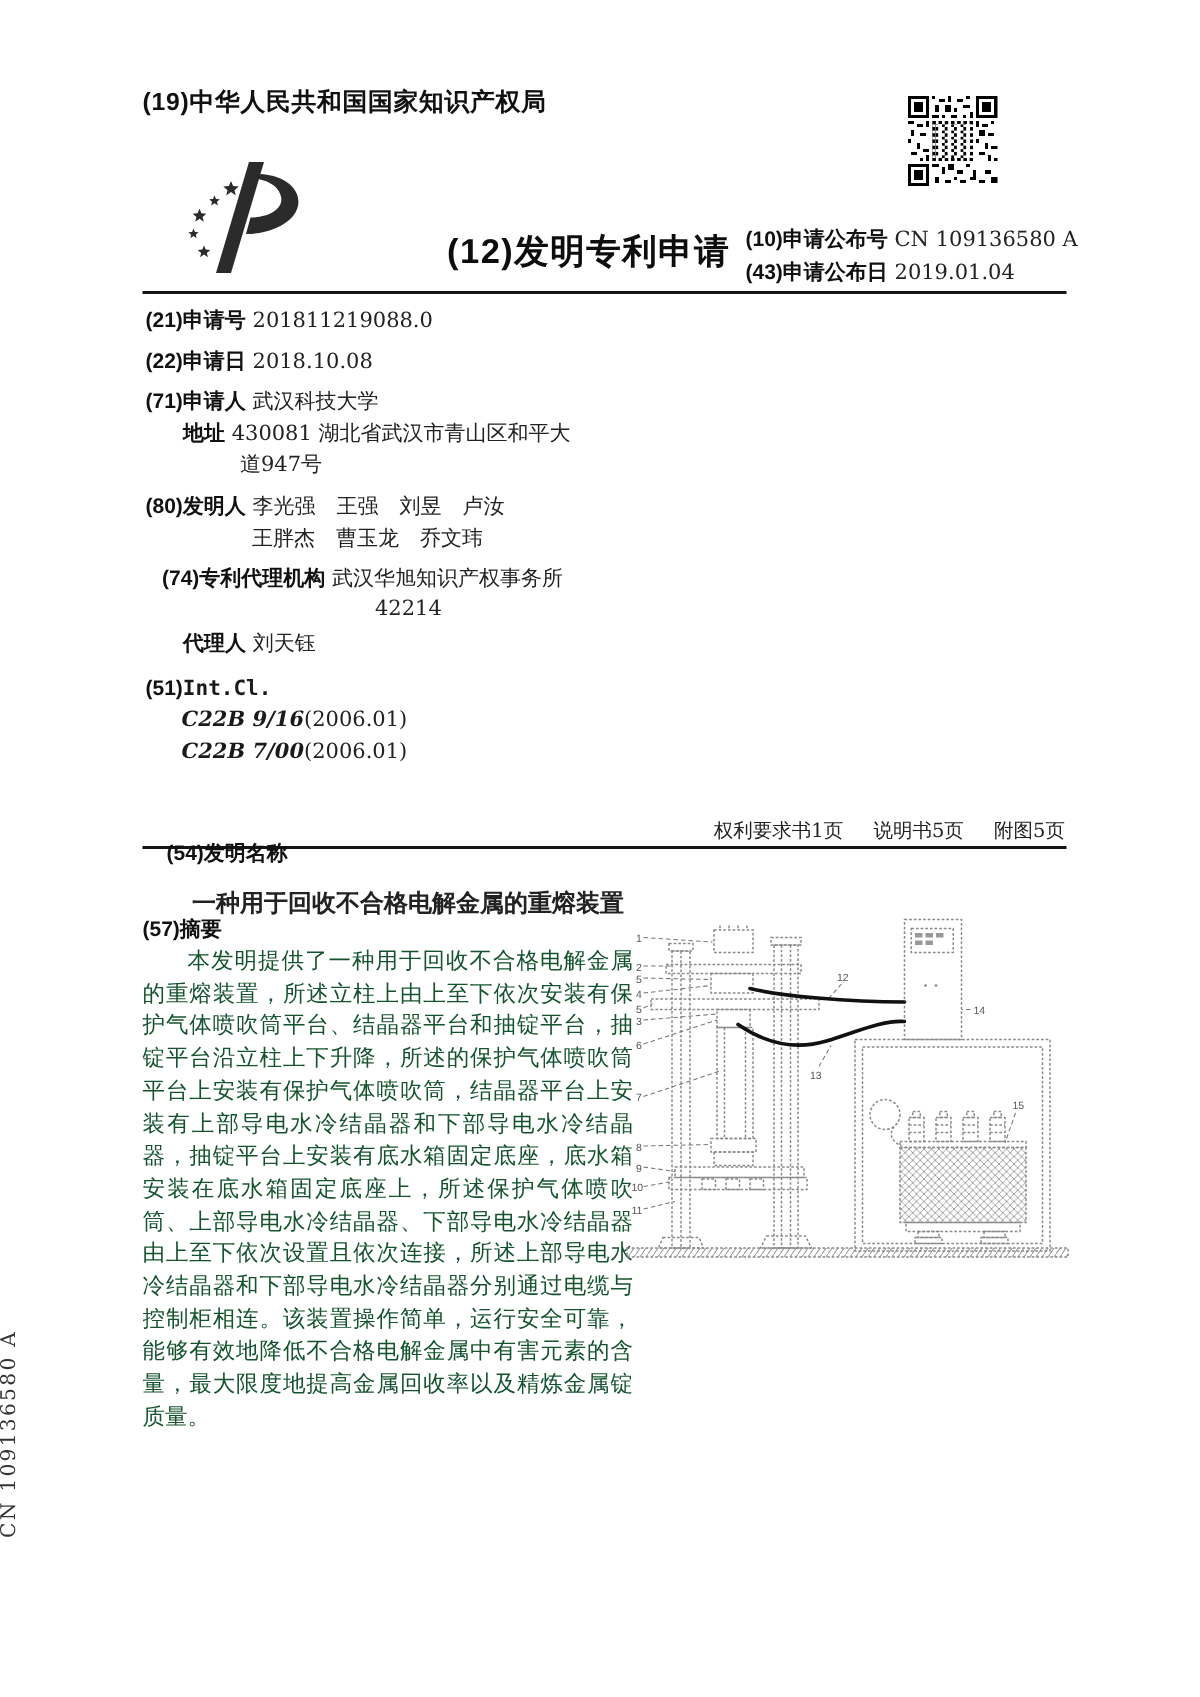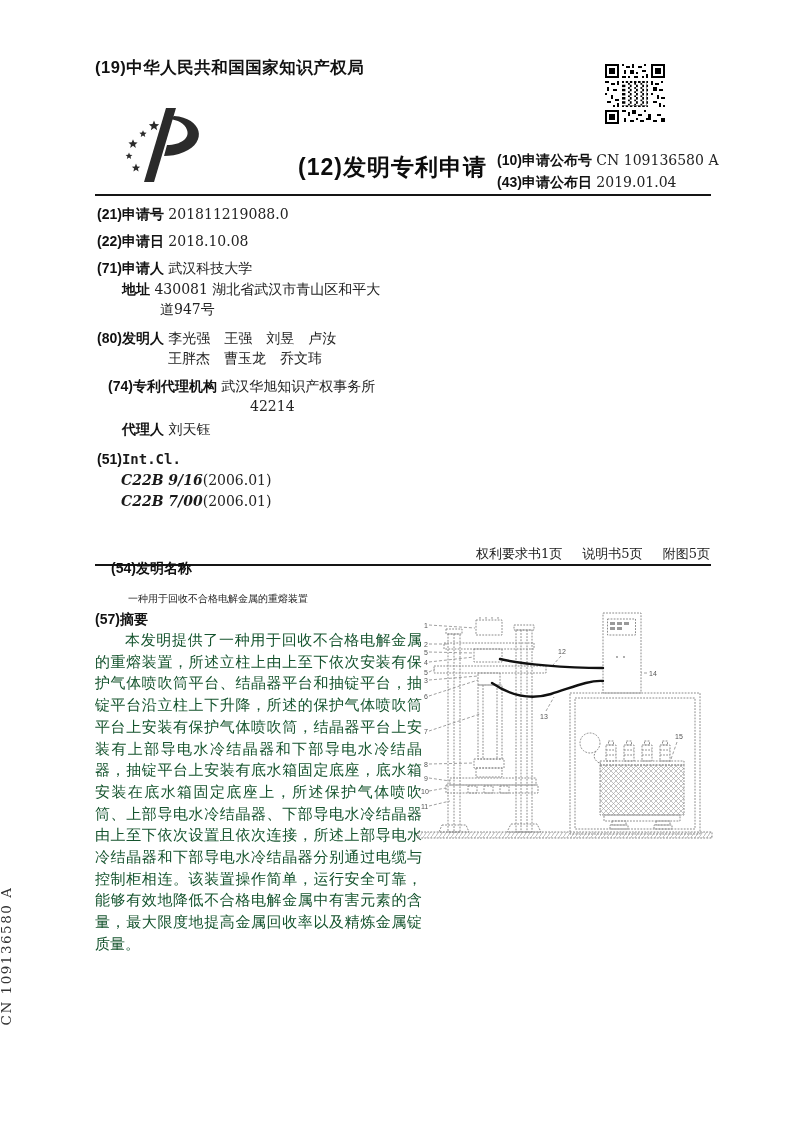--- a/index.html
+++ b/index.html
@@ -187,21 +187,21 @@
 
 <div class="abs pages" style="left:95px;top:545px;width:615px;text-align:right;">
   <span>权利要求书1页</span>
   <span>说明书5页</span>
   <span>附图5页</span>
 </div>
 
 <div class="rule" style="top:564px;"></div>
 
 <div class="abs lbl" style="left:95px;top:560px;margin-left:16px;">(54)发明名称</div>
-<div class="abs val" style="left:128px;top:592px;font-size:10px;">一种用于回收不合格电解金属的重熔装置</div>
+<div class="abs val" style="left:128px;top:592px;font-size:16px;font-weight:bold;">一种用于回收不合格电解金属的重熔装置</div>
 <div class="abs lbl" style="left:95px;top:611px;">(57)摘要</div>
 
 <div class="abstract">本发明提供了一种用于回收不合格电解金属的重熔装置，所述立柱上由上至下依次安装有保护气体喷吹筒平台、结晶器平台和抽锭平台，抽锭平台沿立柱上下升降，所述的保护气体喷吹筒平台上安装有保护气体喷吹筒，结晶器平台上安装有上部导电水冷结晶器和下部导电水冷结晶器，抽锭平台上安装有底水箱固定底座，底水箱安装在底水箱固定底座上，所述保护气体喷吹筒、上部导电水冷结晶器、下部导电水冷结晶器由上至下依次设置且依次连接，所述上部导电水冷结晶器和下部导电水冷结晶器分别通过电缆与控制柜相连。该装置操作简单，运行安全可靠，能够有效地降低不合格电解金属中有害元素的含量，最大限度地提高金属回收率以及精炼金属锭质量。</div>
 
 <div class="vert-pub">CN 109136580 A</div>
 
 <div class="figwrap">
 <svg width="298" height="266" viewBox="0 0 298 266">
   <defs>
     <pattern id="gHatch" width="4" height="6" patternUnits="userSpaceOnUse">

